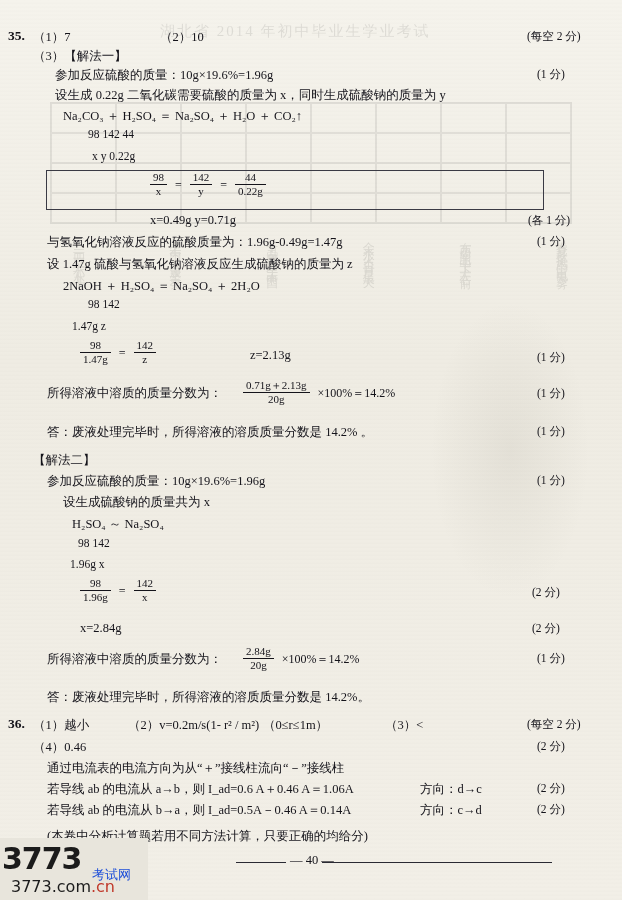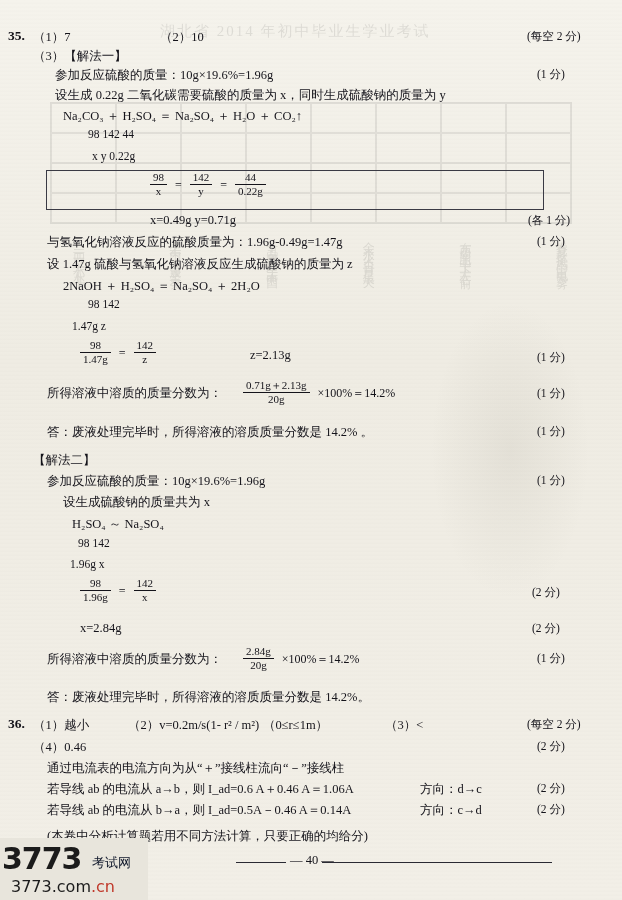--- a/index.html
+++ b/index.html
@@ -61,22 +61,22 @@
   .footer-logo{
     position:absolute;left:0;bottom:0;width:148px;height:62px;
     background:#e8e5dc;
   }
   .logo-main{
     position:absolute;left:2px;bottom:24px;
     font-family:"DejaVu Sans", sans-serif;
     font-weight:bold;font-size:30px;color:#1b1b1b;letter-spacing:-1px;
   }
   .logo-cn{
-    position:absolute;left:92px;bottom:28px;
-    font-size:13px;color:#0f172a;font-family:"Liberation Sans",sans-serif;
+    position:absolute;left:92px;bottom:16px;
+    font-size:13px;color:#1d4ed8;font-family:"Liberation Sans",sans-serif;
   }
   .logo-url{
     position:absolute;left:11px;bottom:4px;
     font-family:"DejaVu Sans", sans-serif;font-size:16px;color:#1b1b1b;letter-spacing:0px;
   }
   .logo-url .red{color:#c0392b;}
   .grain{
     position:absolute;inset:0;pointer-events:none;
     background:
       repeating-linear-gradient(0deg, rgba(0,0,0,0.012) 0px, rgba(0,0,0,0) 2px, rgba(0,0,0,0) 4px);

